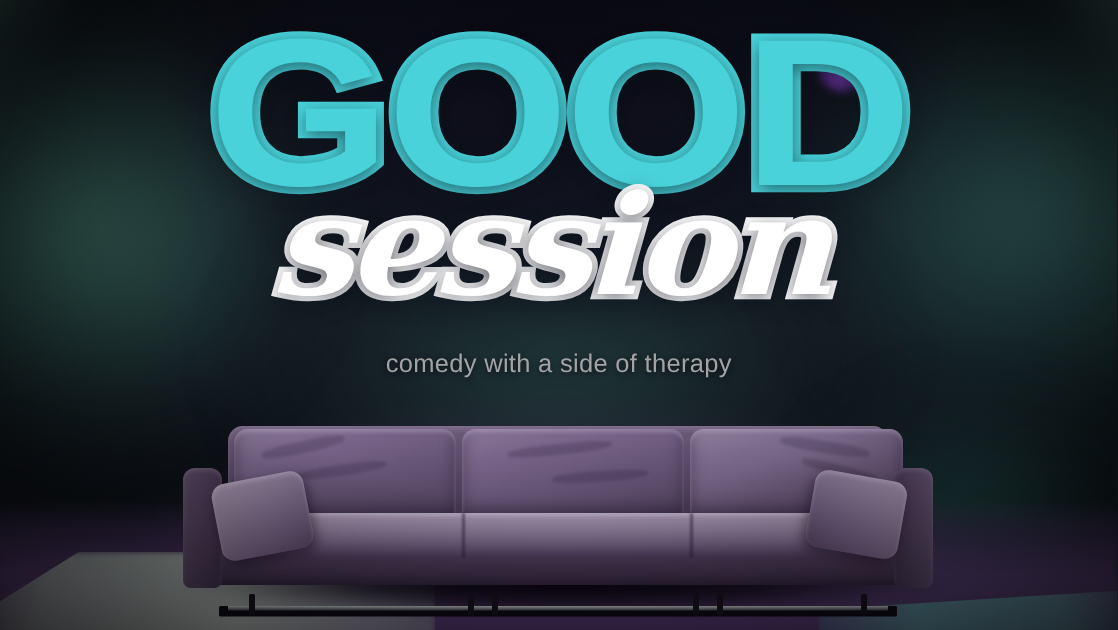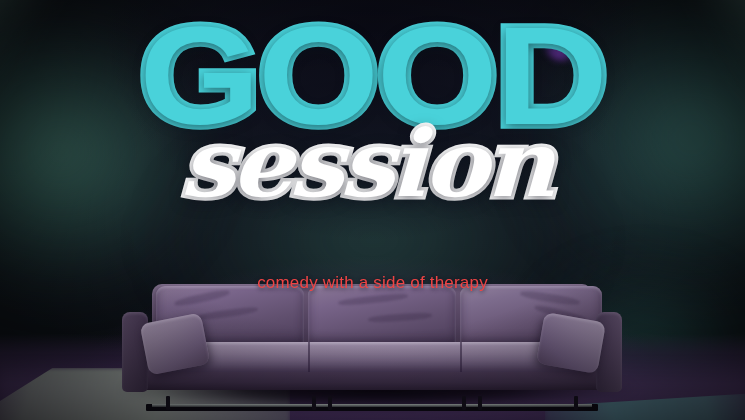--- a/index.html
+++ b/index.html
@@ -219,23 +219,22 @@
     transform:scaleX(1.06) skewX(-4deg);
   }
 
   .tagline{
     position:absolute;left:0;right:0;top:233px;
     text-align:center;
     font-family:"Liberation Sans", sans-serif;
     font-weight:400;
     font-size:17px;
     letter-spacing:.2px;
-    color:#ef4444;
+    color:#a3a3a3;
     text-shadow:0 1px 4px rgba(6,10,20,.8);
-    margin-top:40px;
   }
 </style>
 </head>
 <body>
 
 <div class="poster">
 
   <div class="bg-base"></div>
   <div class="glow-left"></div>
   <div class="glow-right"></div>

